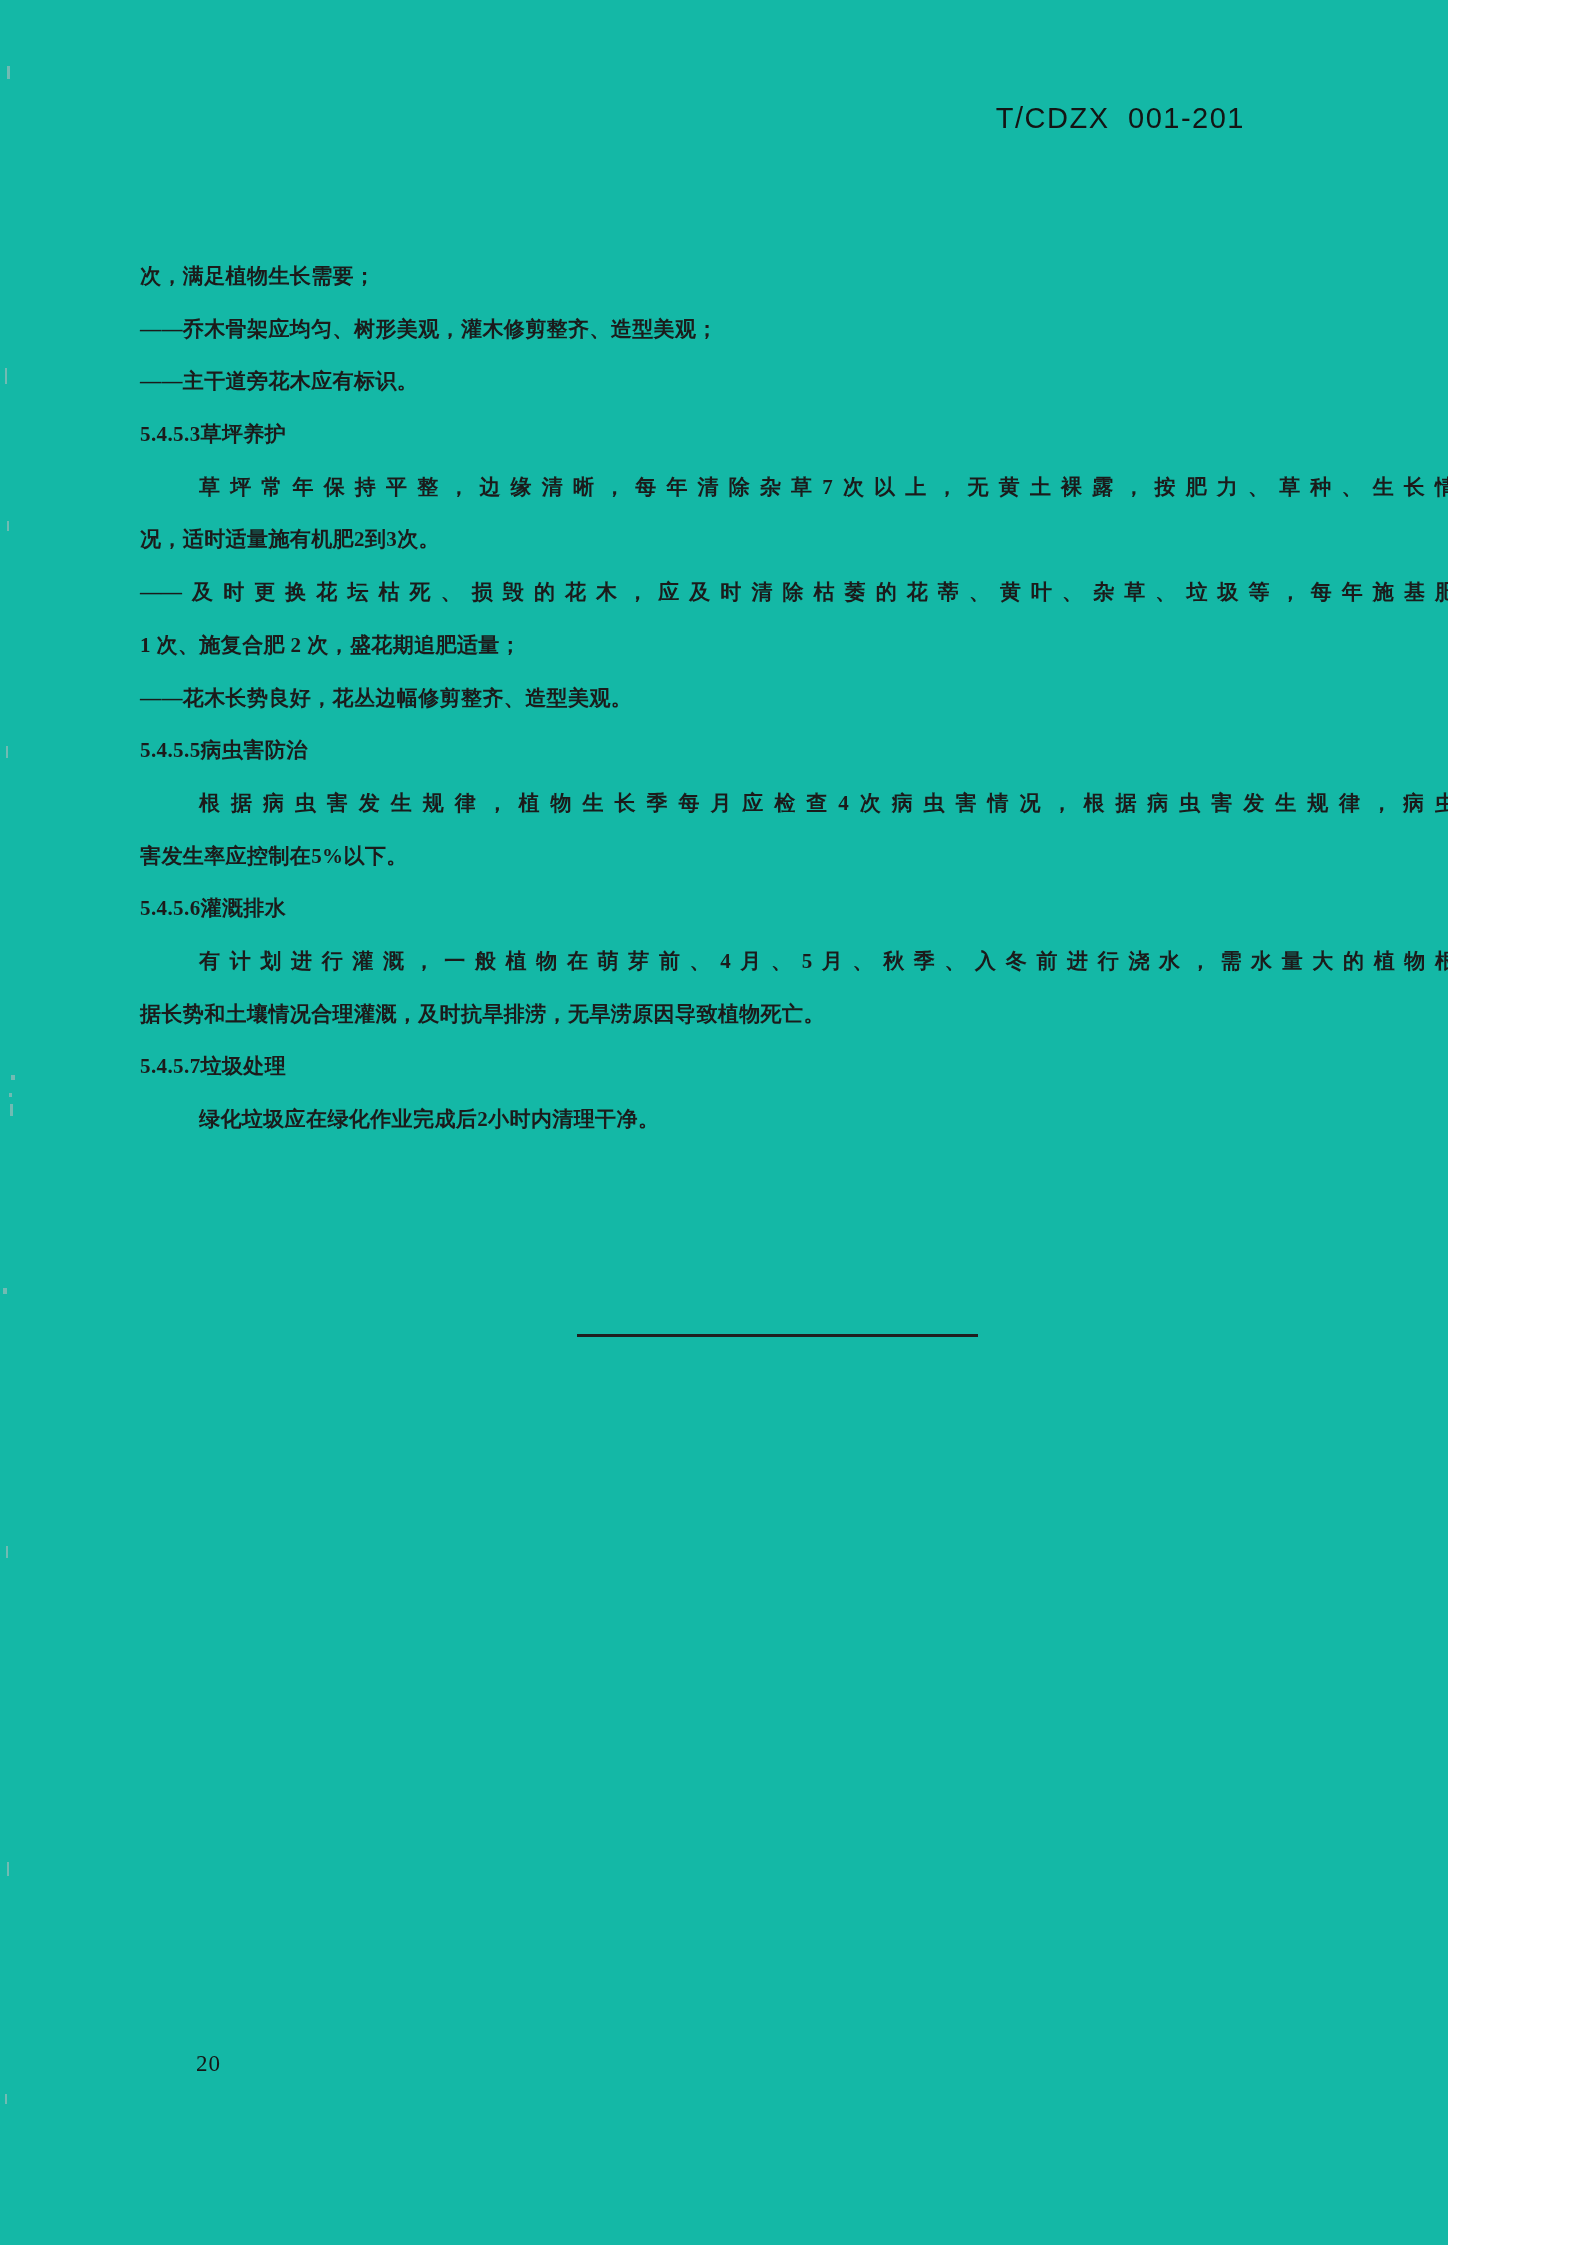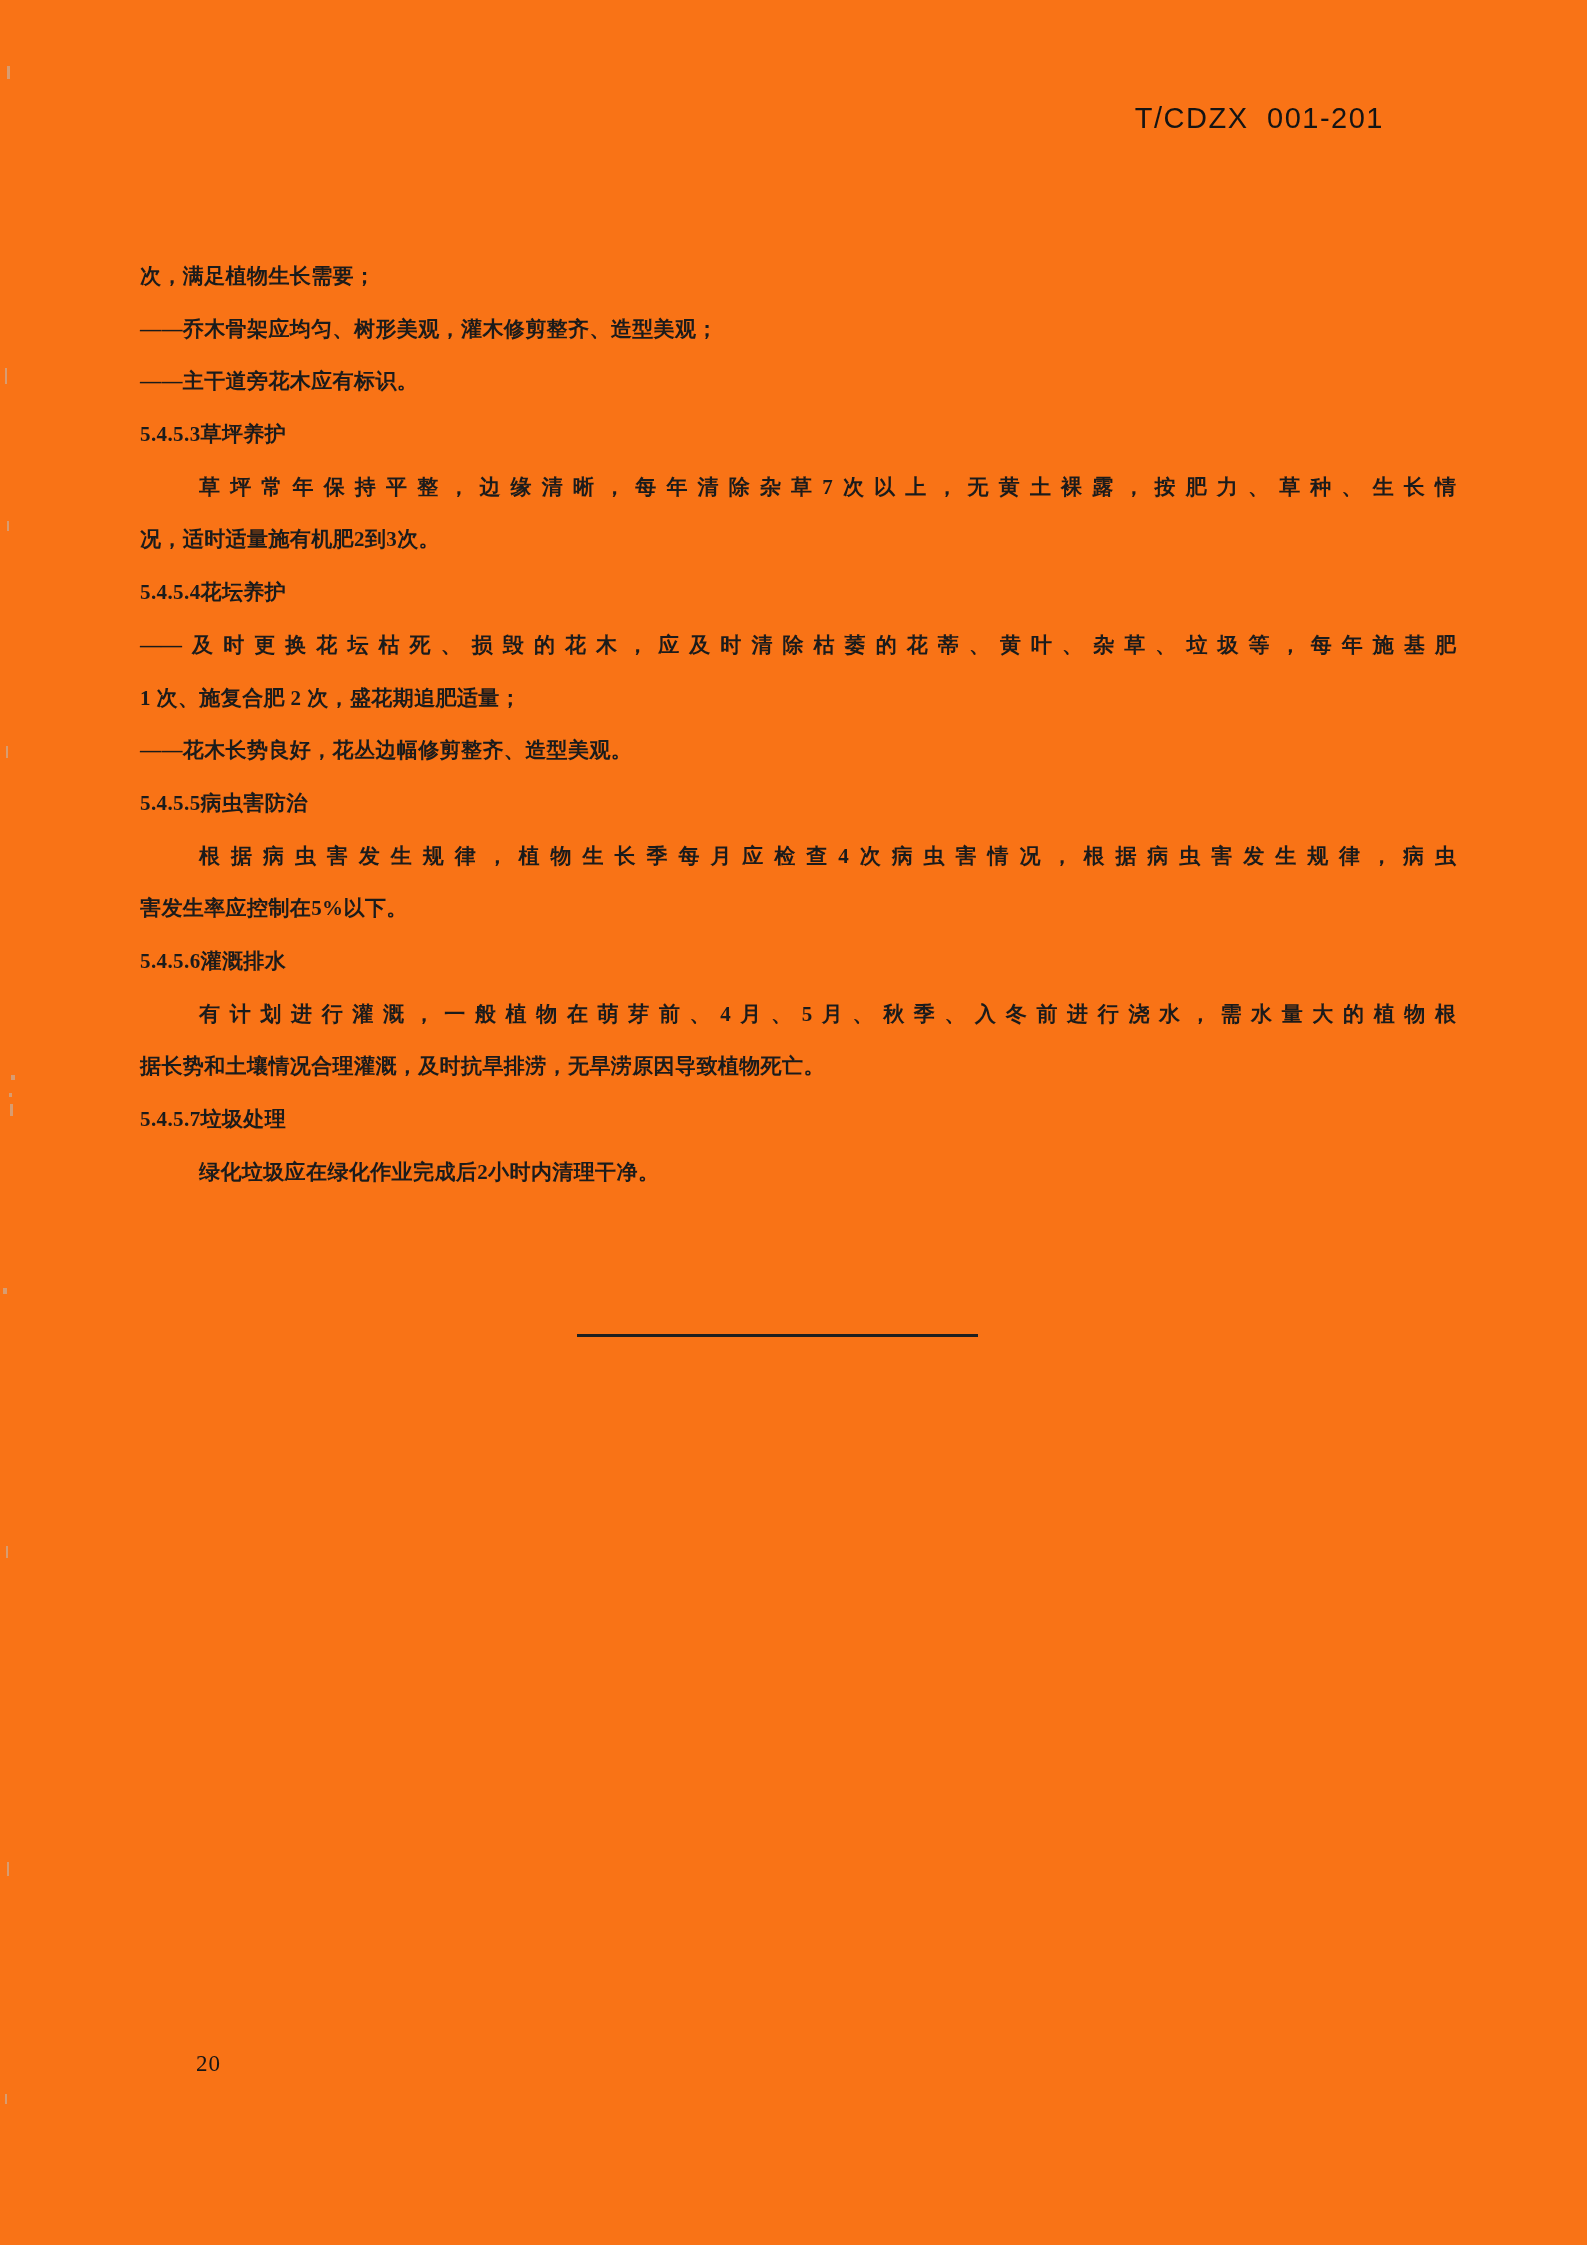--- a/index.html
+++ b/index.html
@@ -2,26 +2,27 @@
 <html><head>
 <meta charset="utf-8">
 <style>
   html, body {
     margin: 0;
     padding: 0;
     background: #ffffff;
   }
   .page {
     position: relative;
-    width: 1587px;
+    width: 1428px;
     height: 2245px;
-    background: #f97316;
+    background: #14b8a6;
     overflow: hidden;
     font-family: "Liberation Serif", "DejaVu Serif", serif;
     color: #1b1b1b;
+    padding-left: 20px;
   }
   .header-code {
     position: absolute;
     top: 102px;
     right: 203px;
     font-family: "Liberation Sans", "DejaVu Sans", sans-serif;
     font-size: 29px;
     font-weight: 500;
     letter-spacing: 1.5px;
     word-spacing: 9px;
@@ -84,21 +85,20 @@
   <div class="content">
     <div class="line">次，满足植物生长需要；</div>
     <div class="line">——乔木骨架应均匀、树形美观，灌木修剪整齐、造型美观；</div>
     <div class="line">——主干道旁花木应有标识。</div>
 
     <div class="line section"><span class="sec-num">5.4.5.3</span><span class="sec-title">草坪养护</span></div>
 
     <div class="line indent full">草坪常年保持平整，边缘清晰，每年清除杂草7次以上，无黄土裸露，按肥力、草种、生长情</div>
     <div class="line">况，适时适量施有机肥2到3次。</div>
 
-    <div class="line section"><span class="sec-num">5.4.5.4</span><span class="sec-title">花坛养护</span></div>
 
     <div class="line full">——及时更换花坛枯死、损毁的花木，应及时清除枯萎的花蒂、黄叶、杂草、垃圾等，每年施基肥</div>
     <div class="line">1 次、施复合肥 2 次，盛花期追肥适量；</div>
     <div class="line">——花木长势良好，花丛边幅修剪整齐、造型美观。</div>
 
     <div class="line section"><span class="sec-num">5.4.5.5</span><span class="sec-title">病虫害防治</span></div>
 
     <div class="line indent full">根据病虫害发生规律，植物生长季每月应检查4次病虫害情况，根据病虫害发生规律，病虫</div>
     <div class="line">害发生率应控制在5%以下。</div>
 

